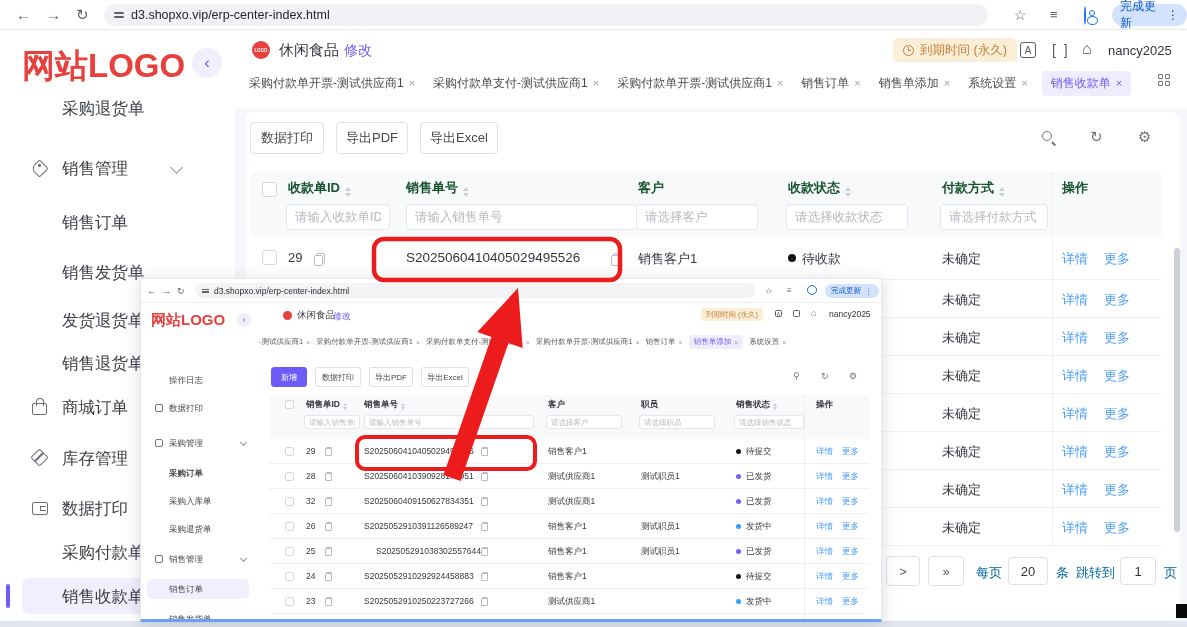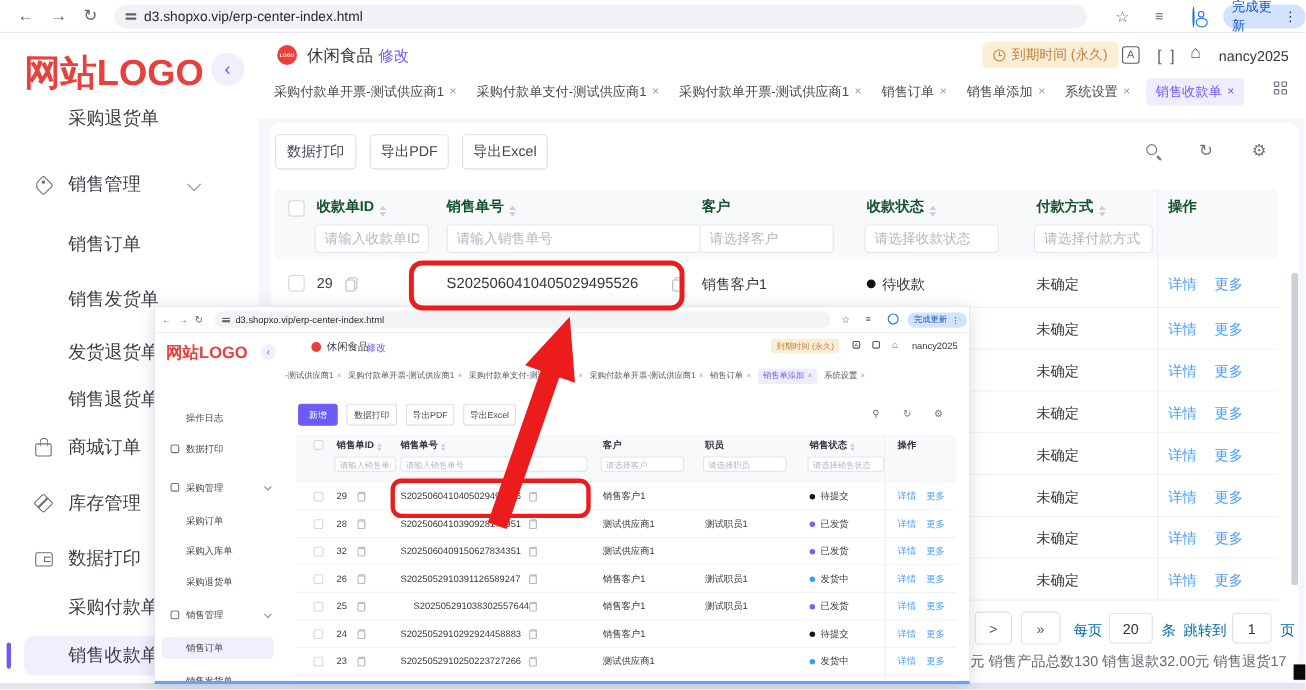--- a/index.html
+++ b/index.html
@@ -352,21 +352,20 @@
     <div class="pg-btn" style="left:886px;top:556px;width:34px;">&gt;</div>
     <div class="pg-btn" style="left:928px;top:556px;width:36px;">»</div>
     <span class="pg-text" style="left:976px;top:564px;">每页</span>
     <input class="pg-input" style="left: 1008px; top: 557px; width: 40px;" value="20">
     <span class="pg-text" style="left:1056px;top:564px;">条</span>
     <span class="pg-text" style="left:1076px;top:564px;">跳转到</span>
     <input class="pg-input" style="left: 1120px; top: 557px; width: 36px;" value="1">
     <span class="pg-text" style="left:1164px;top:564px;">页</span>
   </div>
 
-  <span class="stats">元   销售产品总数130   销售退款32.00元   销售退货17</span>
   <div class="v-scroll"></div>
 
   
   <div class="overlay">
 
     <div class="m-chrome">
       <span class="abs m-nav" style="left:6px;">←</span>
       <span class="abs m-nav" style="left:21px;">→</span>
       <span class="abs m-nav" style="left:36px;">↻</span>
       <div class="m-url">
@@ -383,21 +382,21 @@
     </div>
 
     <span class="abs m-logo" style="left:10px;top:32px;">网站LOGO</span>
     <span class="abs m-collapse" style="left:96px;top:34px;">‹</span>
     <span class="m-sitem" style="top:94px;">操作日志</span>
     <span class="m-sico" style="top:125px;"></span>
     <span class="m-sitem" style="top:122px;">数据打印</span>
     <span class="m-sico" style="top:160px;"></span>
     <span class="m-sitem" style="top:157px;">采购管理</span>
     <span class="m-chev" style="top:161px;"></span>
-    <span class="m-sitem" style="top:187px;">采购订单</span>
+    <span class="m-sitem" style="top:187px;font-weight:bold;">采购订单</span>
     <span class="m-sitem" style="top:215px;">采购入库单</span>
     <span class="m-sitem" style="top:243px;">采购退货单</span>
     <span class="m-sico" style="top:276px;"></span>
     <span class="m-sitem" style="top:273px;">销售管理</span>
     <span class="m-chev" style="top:277px;"></span>
     <span class="m-active" style="top:300px;"></span>
     <span class="m-sitem" style="top:303px;">销售订单</span>
     <span class="m-sitem" style="top:333px;">销售发货单</span>
 
     <span class="abs m-shop-badge" style="left:142px;top:32px;"></span>

